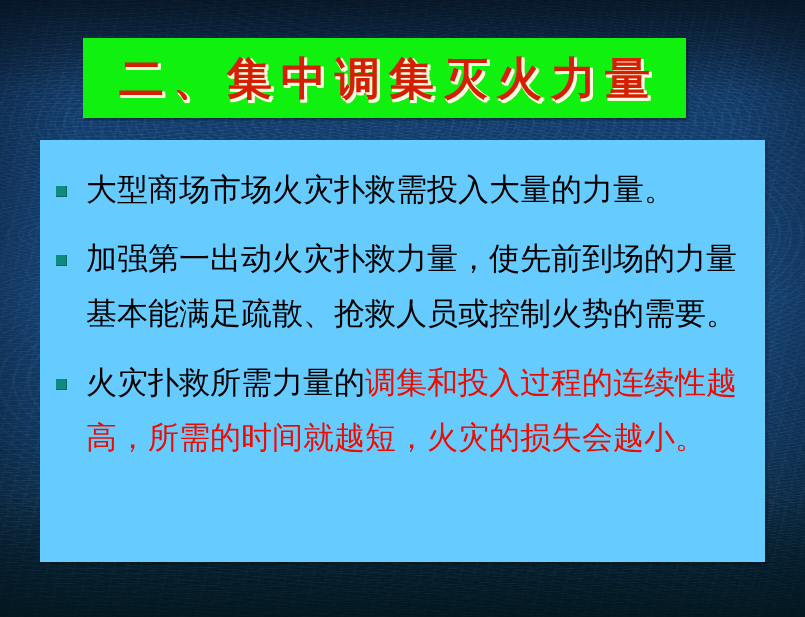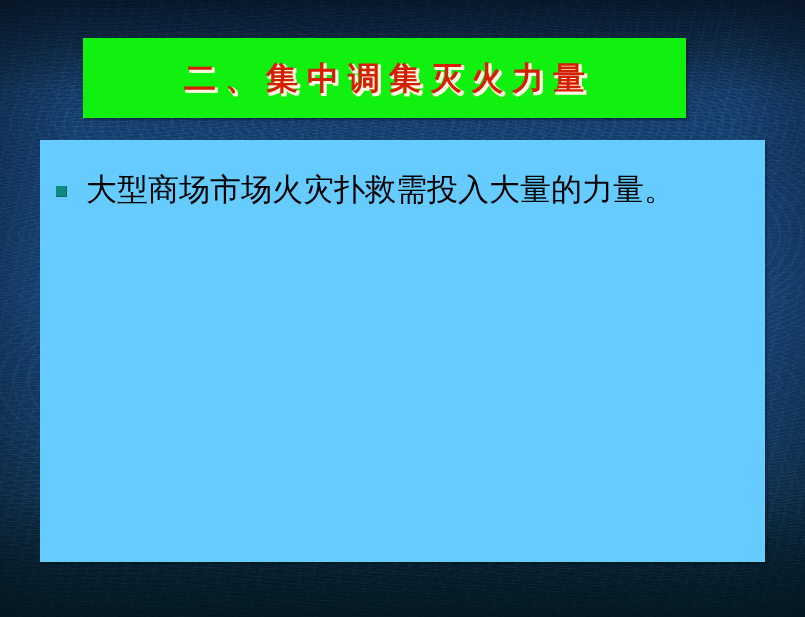--- a/index.html
+++ b/index.html
@@ -65,21 +65,21 @@
     height: 80px;
     background: #10f110;
     box-shadow: 2px 2px 2px rgba(0,0,0,.35);
     display: flex;
     align-items: center;
     justify-content: center;
   }
   #title-text {
     font-family: "DejaVu Sans", "Liberation Sans", sans-serif;
     font-weight: bold;
-    font-size: 32px;
+    font-size: 45px;
     line-height: 1;
     color: #d42000;
     letter-spacing: 9px;
     text-indent: 9px;
     white-space: nowrap;
     text-shadow:
        2px 2px 0 #fff8e2,
        3px 3px 0 #fff8e2,
        1px 3px 0 #fff2cf,
        3px 1px 0 #fff2cf;
@@ -142,16 +142,24 @@
   <div id="title-banner">
     <div id="title-text">二、集中调集灭火力量</div>
   </div>
 
   <div id="content-panel">
     <ul class="bullet-list" id="bullet-list">
         <li class="bullet-item">
           <span class="bullet-marker"></span>
           <span class="bullet-text"><span class="txt-black">大型商场市场火灾扑救需投入大量的力量。</span></span>
         </li>
+        <li class="bullet-item">
+          <span class="bullet-marker"></span>
+          <span class="bullet-text"><span class="txt-black">加强第一出动火灾扑救力量，使先前到场的力量基本能满足疏散、抢救人员或控制火势的需要。</span></span>
+        </li>
+        <li class="bullet-item">
+          <span class="bullet-marker"></span>
+          <span class="bullet-text"><span class="txt-black">火灾扑救所需力量的</span><span class="txt-red">调集和投入过程的连续性越高，所需的时间就越短，火灾的损失会越小。</span></span>
+        </li>
       </ul>
   </div>
 
 </div>
 
 </body></html>

